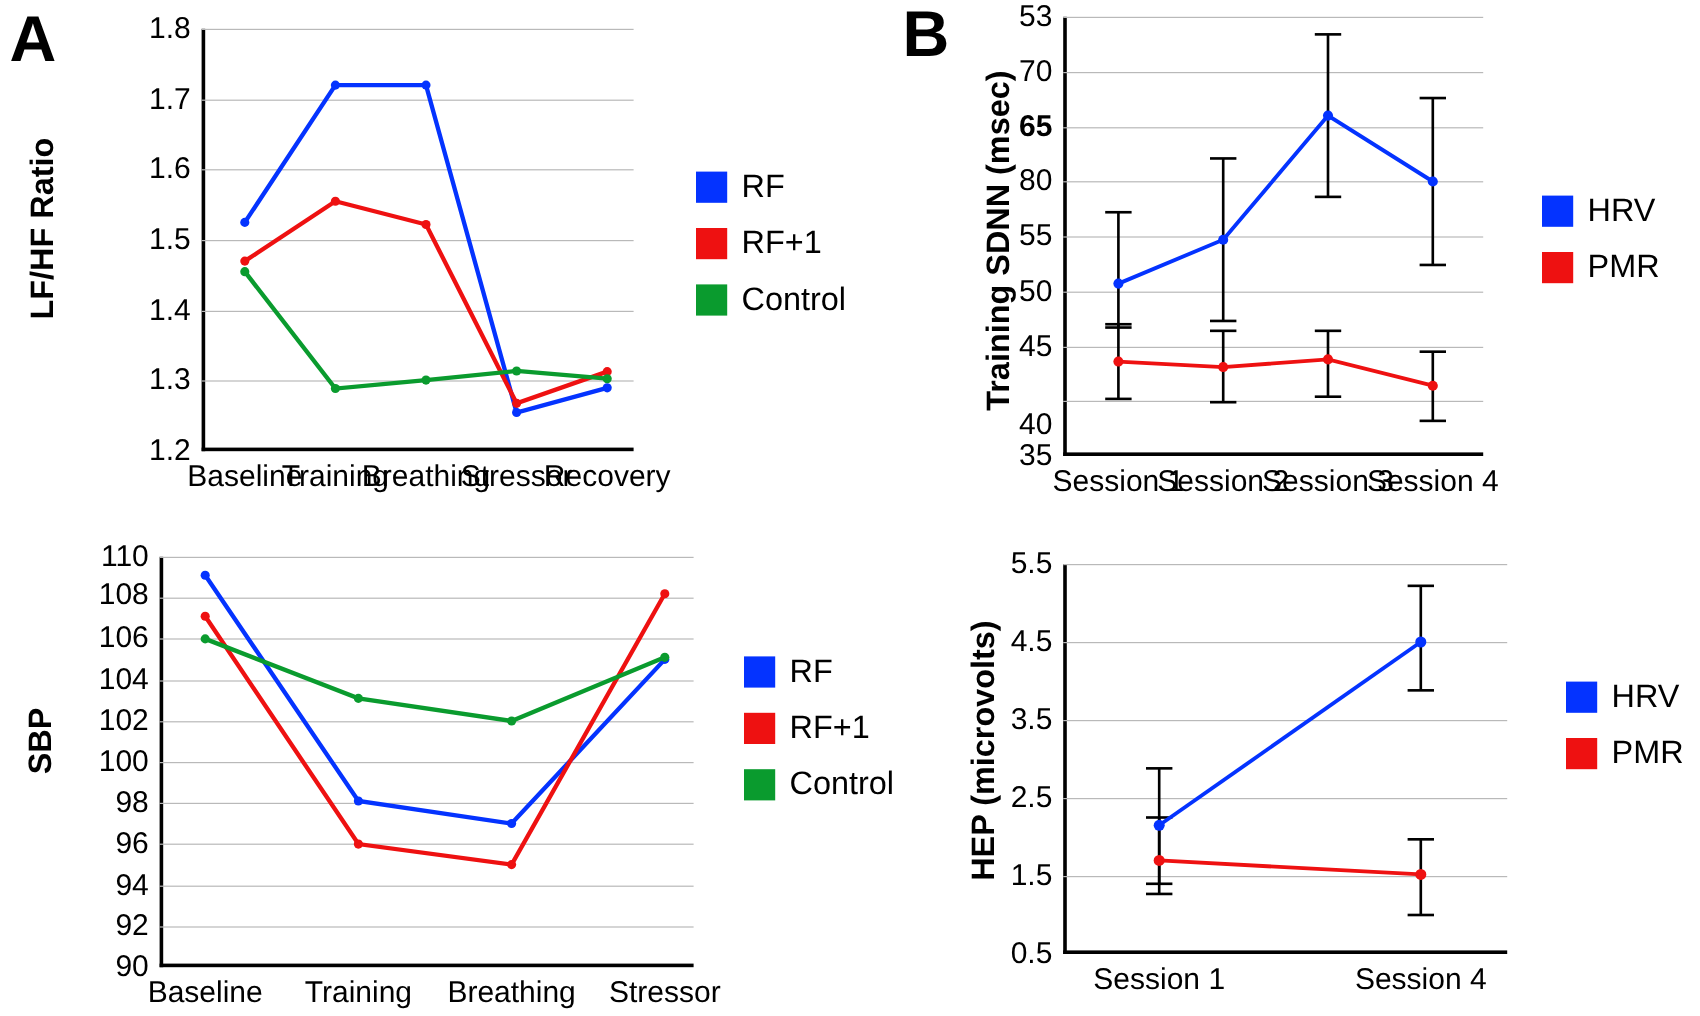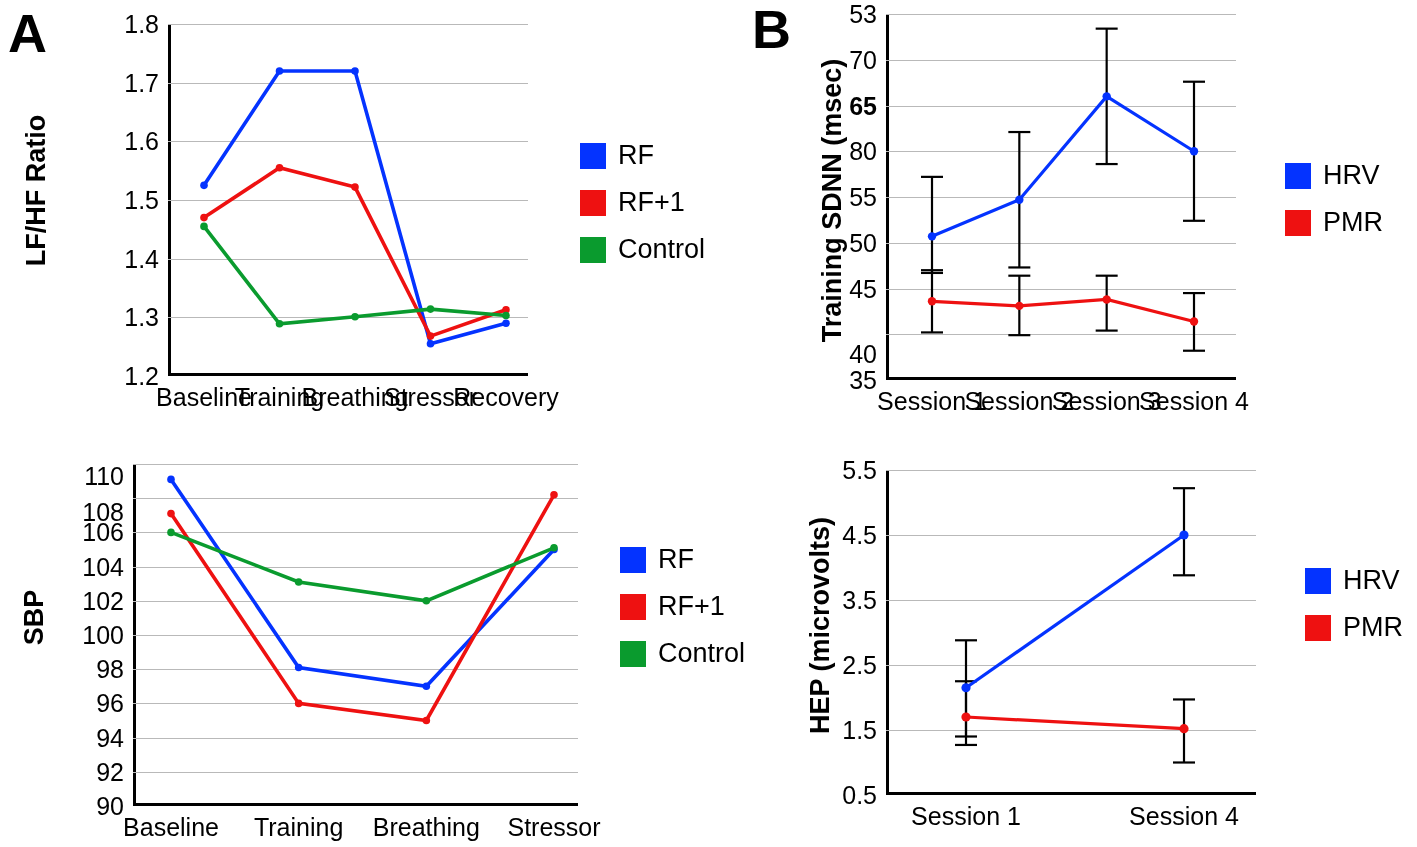--- a/index.html
+++ b/index.html
@@ -192,23 +192,23 @@
         <div class="ytick-label" style="top: 205.2px;">98</div>
         <div class="gridline" style="top: 171px;"></div>
         <div class="ytick-label" style="top: 171px;">100</div>
         <div class="gridline" style="top: 136.8px;"></div>
         <div class="ytick-label" style="top: 136.8px;">102</div>
         <div class="gridline" style="top: 102.6px;"></div>
         <div class="ytick-label" style="top: 102.6px;">104</div>
         <div class="gridline" style="top: 68.4px;"></div>
         <div class="ytick-label" style="top: 68.4px;">106</div>
         <div class="gridline" style="top: 34.2px;"></div>
-        <div class="ytick-label" style="top: 48px;">108</div>
+        <div class="ytick-label" style="top: 32px;">108</div>
         <div class="gridline" style="top: 0px;"></div>
-        <div class="ytick-label" style="top: 12px;">110</div>
+        <div class="ytick-label" style="top: 0px;">110</div>
         <div class="xtick-label" style="left: 38px;">Baseline</div>
         <div class="xtick-label" style="left: 165.667px;">Training</div>
         <div class="xtick-label" style="left: 293.333px;">Breathing</div>
         <div class="xtick-label" style="left: 421px;">Stressor</div>
         <svg class="series-layer" width="445" height="342">
           <polyline points="38,15.3900000000001 165.66666666666669,203.4900000000001 293.33333333333337,222.3 421,85.5" fill="none" stroke="#0433ff" stroke-width="3.6"></polyline>
           <circle cx="38" cy="15.3900000000001" r="3.8" fill="#0433ff"></circle>
           <circle cx="165.66666666666669" cy="203.4900000000001" r="3.8" fill="#0433ff"></circle>
           <circle cx="293.33333333333337" cy="222.3" r="3.8" fill="#0433ff"></circle>
           <circle cx="421" cy="85.5" r="3.8" fill="#0433ff"></circle>

